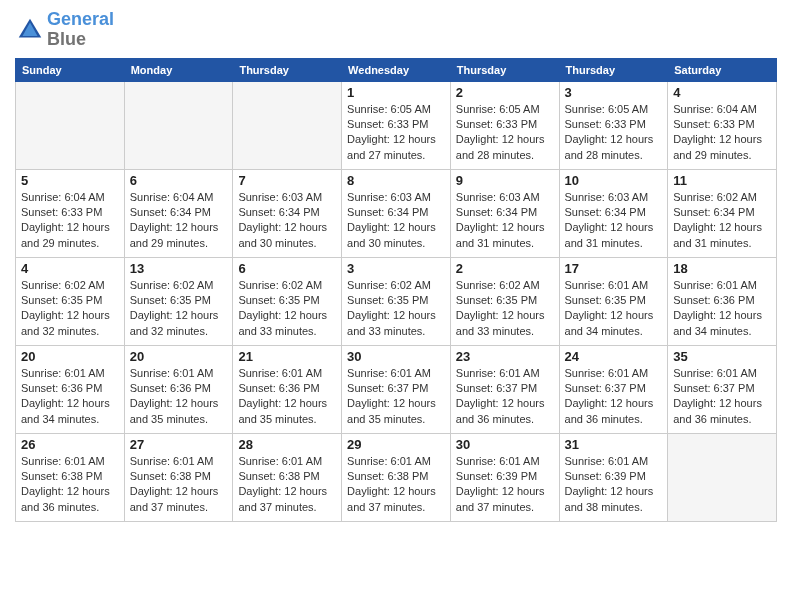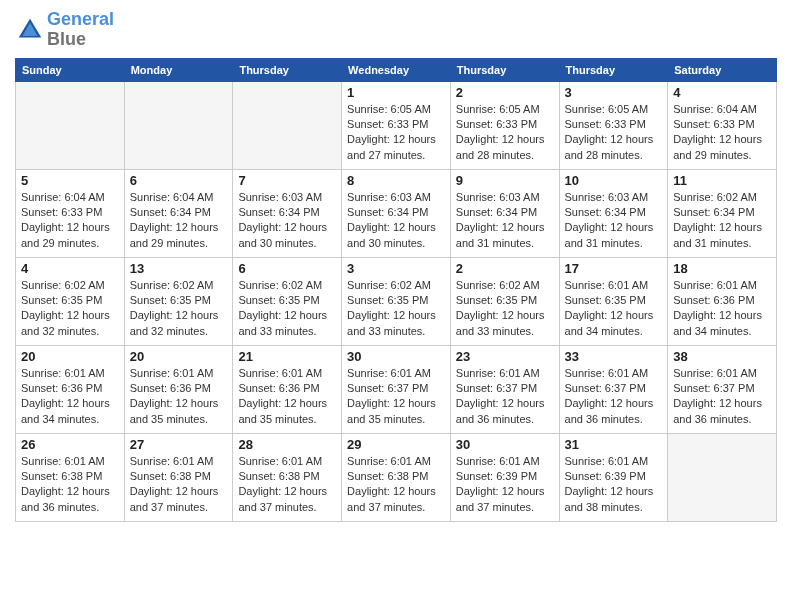--- a/index.html
+++ b/index.html
@@ -219,25 +219,25 @@
           </td>
           <td>
             <span class="day-num">30</span>
             <div class="day-info">Sunrise: 6:01 AM<br>Sunset: 6:37 PM<br>Daylight: 12 hours and 35 minutes.</div>
           </td>
           <td>
             <span class="day-num">23</span>
             <div class="day-info">Sunrise: 6:01 AM<br>Sunset: 6:37 PM<br>Daylight: 12 hours and 36 minutes.</div>
           </td>
           <td>
-            <span class="day-num">33</span>
+            <span class="day-num">24</span>
             <div class="day-info">Sunrise: 6:01 AM<br>Sunset: 6:37 PM<br>Daylight: 12 hours and 36 minutes.</div>
           </td>
           <td>
-            <span class="day-num">38</span>
+            <span class="day-num">35</span>
             <div class="day-info">Sunrise: 6:01 AM<br>Sunset: 6:37 PM<br>Daylight: 12 hours and 36 minutes.</div>
           </td>
         </tr>
         <tr>
           <td>
             <span class="day-num">26</span>
             <div class="day-info">Sunrise: 6:01 AM<br>Sunset: 6:38 PM<br>Daylight: 12 hours and 36 minutes.</div>
           </td>
           <td>
             <span class="day-num">27</span>

